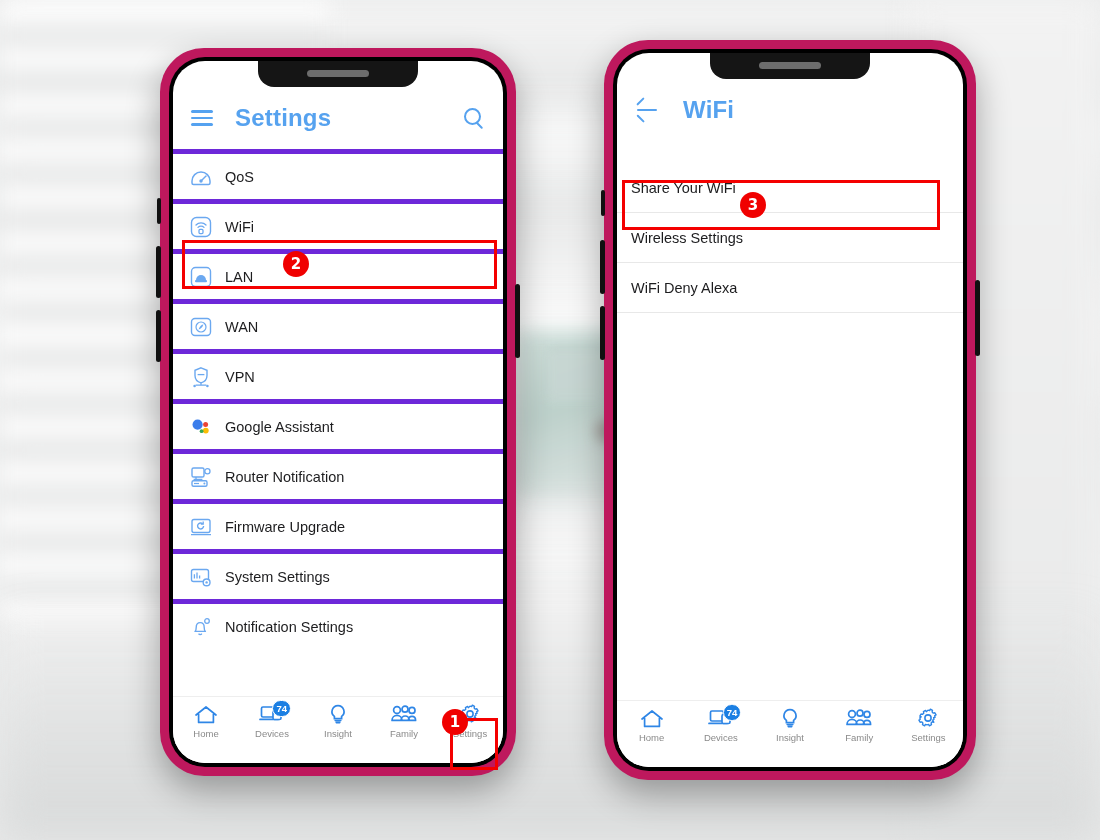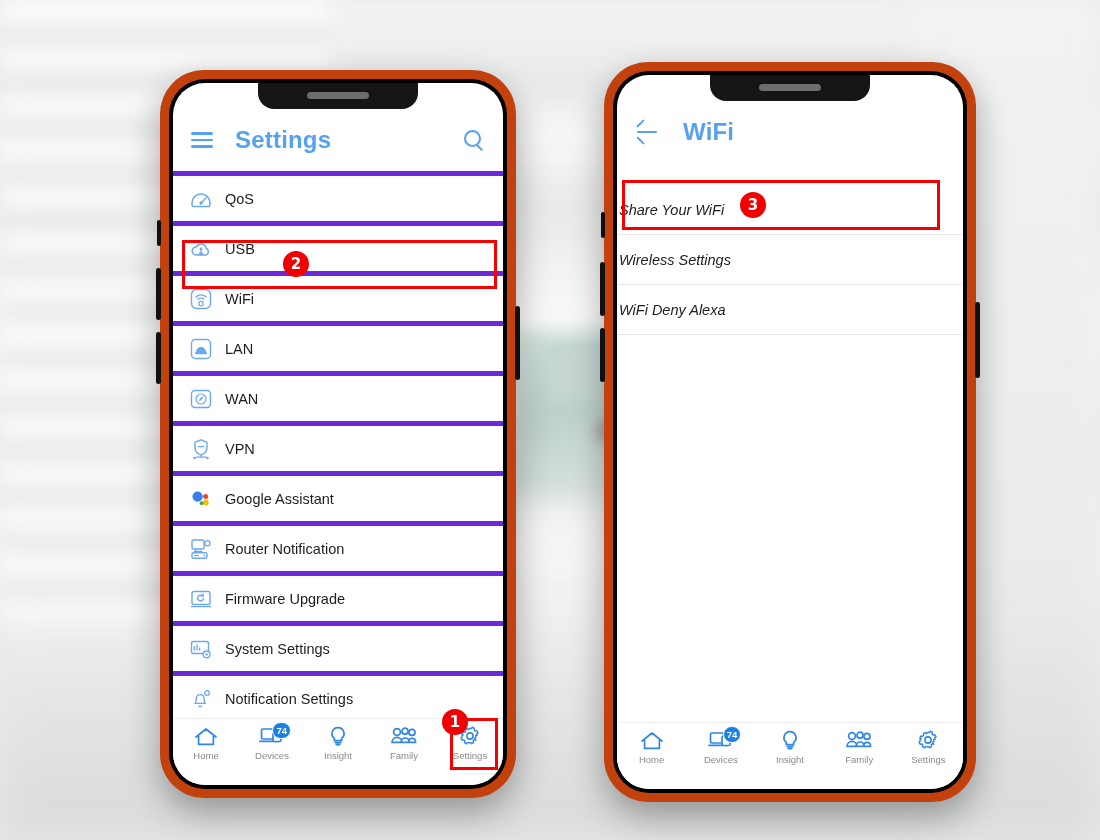--- a/index.html
+++ b/index.html
@@ -30,22 +30,22 @@
     background:linear-gradient(160deg,#cfe0db 0%,#b9cec8 45%,#dfe6e4 100%);
     border-radius:6px;filter:blur(9px);opacity:.95;}
   #bg .objbase{position:absolute;left:500px;top:455px;width:150px;height:60px;
     background:linear-gradient(180deg,#dadfde,#eceeee);border-radius:10px;filter:blur(10px);}
   #bg .objdark{position:absolute;left:596px;top:420px;width:22px;height:22px;border-radius:50%;
     background:#9b8f8c;filter:blur(7px);opacity:.8;}
   #bg .objline{position:absolute;left:548px;top:348px;width:58px;height:52px;
     background:repeating-linear-gradient(180deg,#a9bdb8 0 3px,#d7e3e0 3px 9px);filter:blur(5px);opacity:.8;}
 
   
-  .phone{position:absolute;border-radius:44px;background:#c2410c;
-    box-shadow:0 14px 34px rgba(0,0,0,.33);margin-top:22px;}
+  .phone{position:absolute;border-radius:44px;background:#be185d;
+    box-shadow:0 14px 34px rgba(0,0,0,.33);}
   .phone .frame-inner{position:absolute;inset:9px;border-radius:36px;background:#000;}
   .screen{position:absolute;inset:13px;border-radius:32px;background:#ffffff;overflow:hidden;}
   .notch{position:absolute;left:50%;transform:translateX(-50%);top:0;
     width:160px;height:26px;background:#151515;border-radius:0 0 16px 16px;z-index:6;}
   .notch .pill{position:absolute;left:50%;transform:translateX(-50%);top:9px;
     width:62px;height:7px;border-radius:4px;background:#6d6d6d;}
   .sidebtn{position:absolute;background:#101010;border-radius:3px;}
 
   
   .apphdr{height:62px;display:flex;align-items:center;padding:26px 18px 0 18px;box-sizing:content-box;}
@@ -62,21 +62,21 @@
   .backarr .h1,.backarr .h2{position:absolute;left:2px;width:10px;height:2.2px;background:#56a2ef;border-radius:2px;}
   .backarr .h1{top:4px;transform:rotate(-45deg);transform-origin:left center;}
   .backarr .h2{top:14px;transform:rotate(45deg);transform-origin:left center;}
 
   
   .list{padding:0;}
   .row{height:50px;display:flex;align-items:center;padding:0 16px;
     border-top:5px solid #6d28d9;box-sizing:border-box;position:relative;}
   .row .ico{width:24px;height:24px;margin-right:12px;flex:none;display:block;}
   .row .lbl{font-size:14.5px;color:#1d1d1f;}
-  .row.plain{padding-left:2px;height:50px;font-style:italic;}
+  .row.plain{padding-left:14px;height:50px;}
   .row.plain .lbl{font-size:14.5px;}
   .list2 .row{border-top:none;border-bottom:1px solid #e8e8e8;}
 
   
   .bottomnav{position:absolute;left:0;right:0;bottom:0;height:60px;background:#fff;
     display:flex;align-items:flex-start;padding-top:6px;border-top:1px solid #eee;z-index:4;}
   .navitem{flex:1;display:flex;flex-direction:column;align-items:center;justify-content:flex-start;cursor:pointer;position:relative;}
   .navitem svg{display:block;}
   .navitem .nlbl{font-size:9.5px;color:#8a8a8a;margin-top:3px;}
   .badge{position:absolute;top:-3px;right:14px;min-width:17px;height:17px;border-radius:9px;
@@ -137,28 +137,20 @@
 
       <div class="row">
         <svg class="ico" viewBox="0 0 24 24">
           <path d="M3 16a9 9 0 0 1 18 0v2a1.5 1.5 0 0 1-1.5 1.5h-15A1.5 1.5 0 0 1 3 18z" fill="none" stroke="#6ba8f0" stroke-width="1.5"></path>
           <circle cx="12" cy="16" r="1.7" fill="#6ba8f0"></circle>
           <path d="M12 16 17 11" stroke="#6ba8f0" stroke-width="1.5" stroke-linecap="round" fill="none"></path>
         </svg>
         <span class="lbl">QoS</span>
       </div>
 
-      <div class="row">
-        <svg class="ico" viewBox="0 0 24 24">
-          <path d="M7 18a4 4 0 0 1 .4-8 5.2 5.2 0 0 1 9.8 1.3A3.6 3.6 0 0 1 17 18z" fill="none" stroke="#6ba8f0" stroke-width="1.5"></path>
-          <circle cx="12" cy="12" r="1.4" fill="#6ba8f0"></circle>
-          <path d="M12 13.4v4.2M10.4 16.2 12 17.8l1.6-1.6" stroke="#6ba8f0" stroke-width="1.4" fill="none" stroke-linecap="round"></path>
-        </svg>
-        <span class="lbl">USB</span>
-      </div>
 
       <div class="row">
         <svg class="ico" viewBox="0 0 24 24">
           <rect x="2.5" y="2.5" width="19" height="19" rx="5" fill="none" stroke="#6ba8f0" stroke-width="1.4"></rect>
           <path d="M7 10a7 7 0 0 1 10 0" fill="none" stroke="#6ba8f0" stroke-width="1.3" stroke-linecap="round"></path>
           <path d="M9 12.4a4.2 4.2 0 0 1 6 0" fill="none" stroke="#6ba8f0" stroke-width="1.3" stroke-linecap="round"></path>
           <rect x="10" y="14.4" width="4" height="4.2" rx="1" fill="none" stroke="#6ba8f0" stroke-width="1.3"></rect>
         </svg>
         <span class="lbl">WiFi</span>
       </div>

